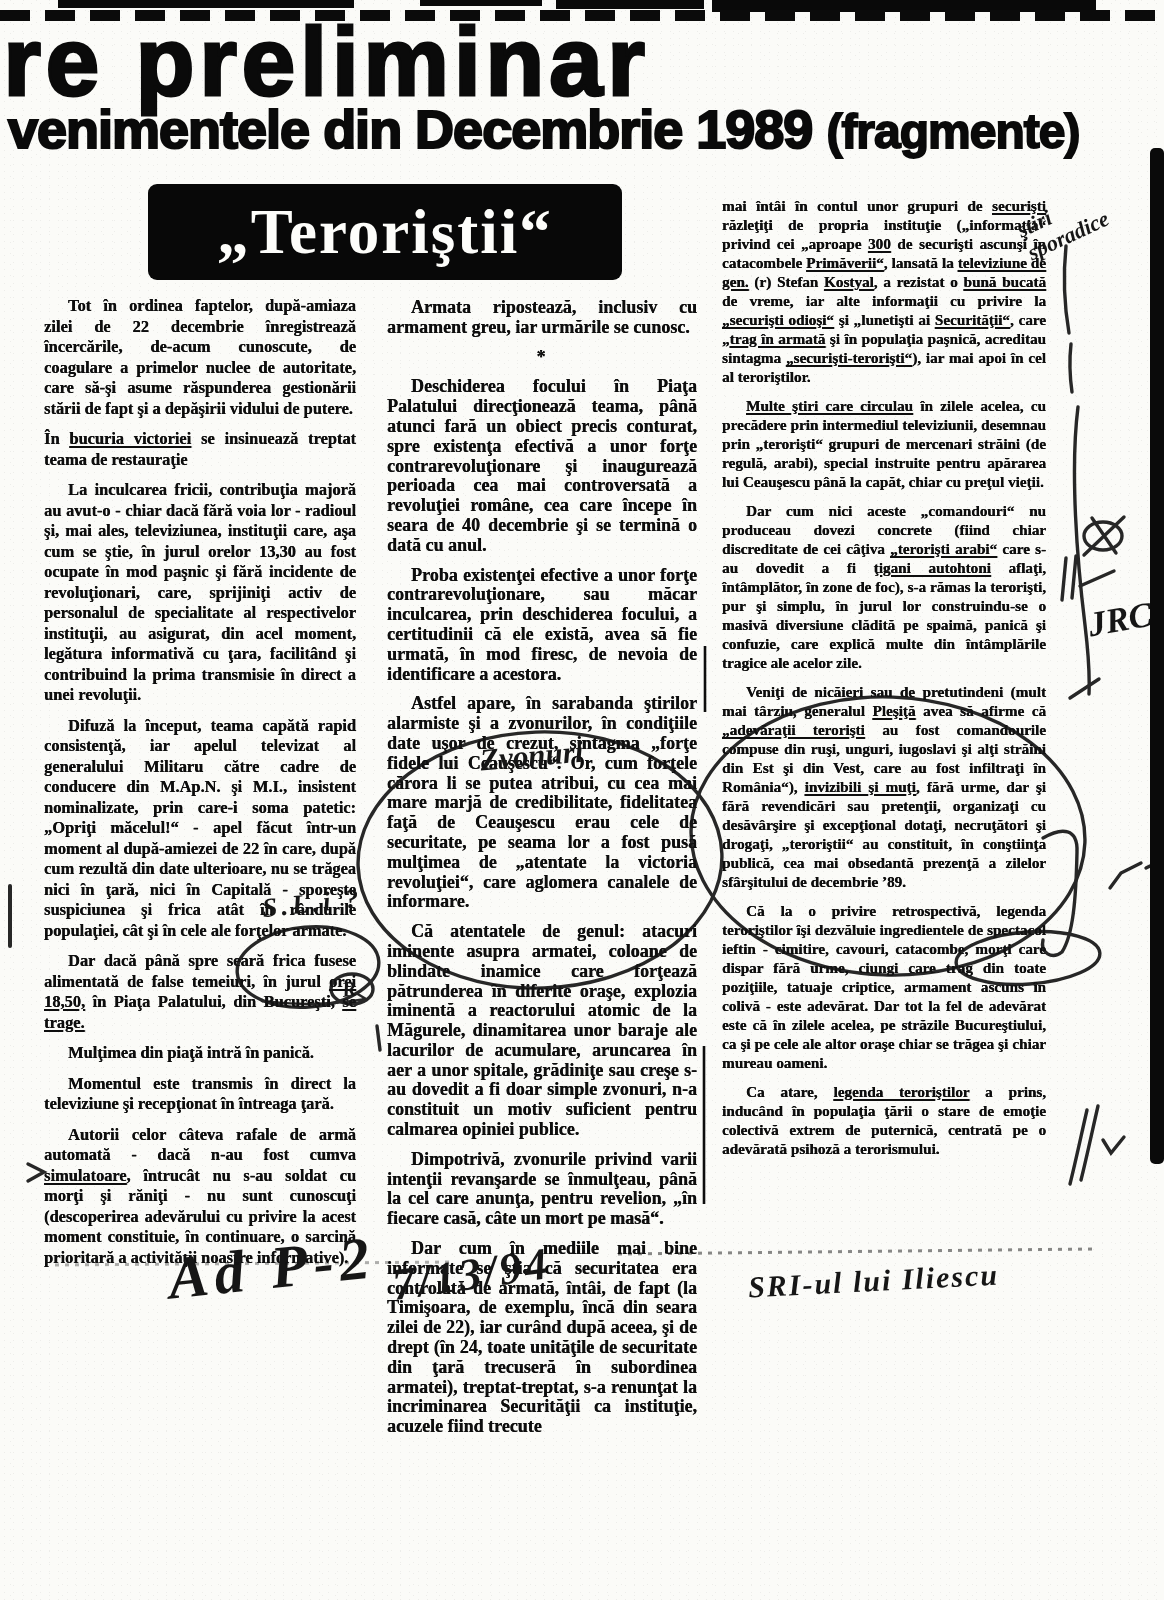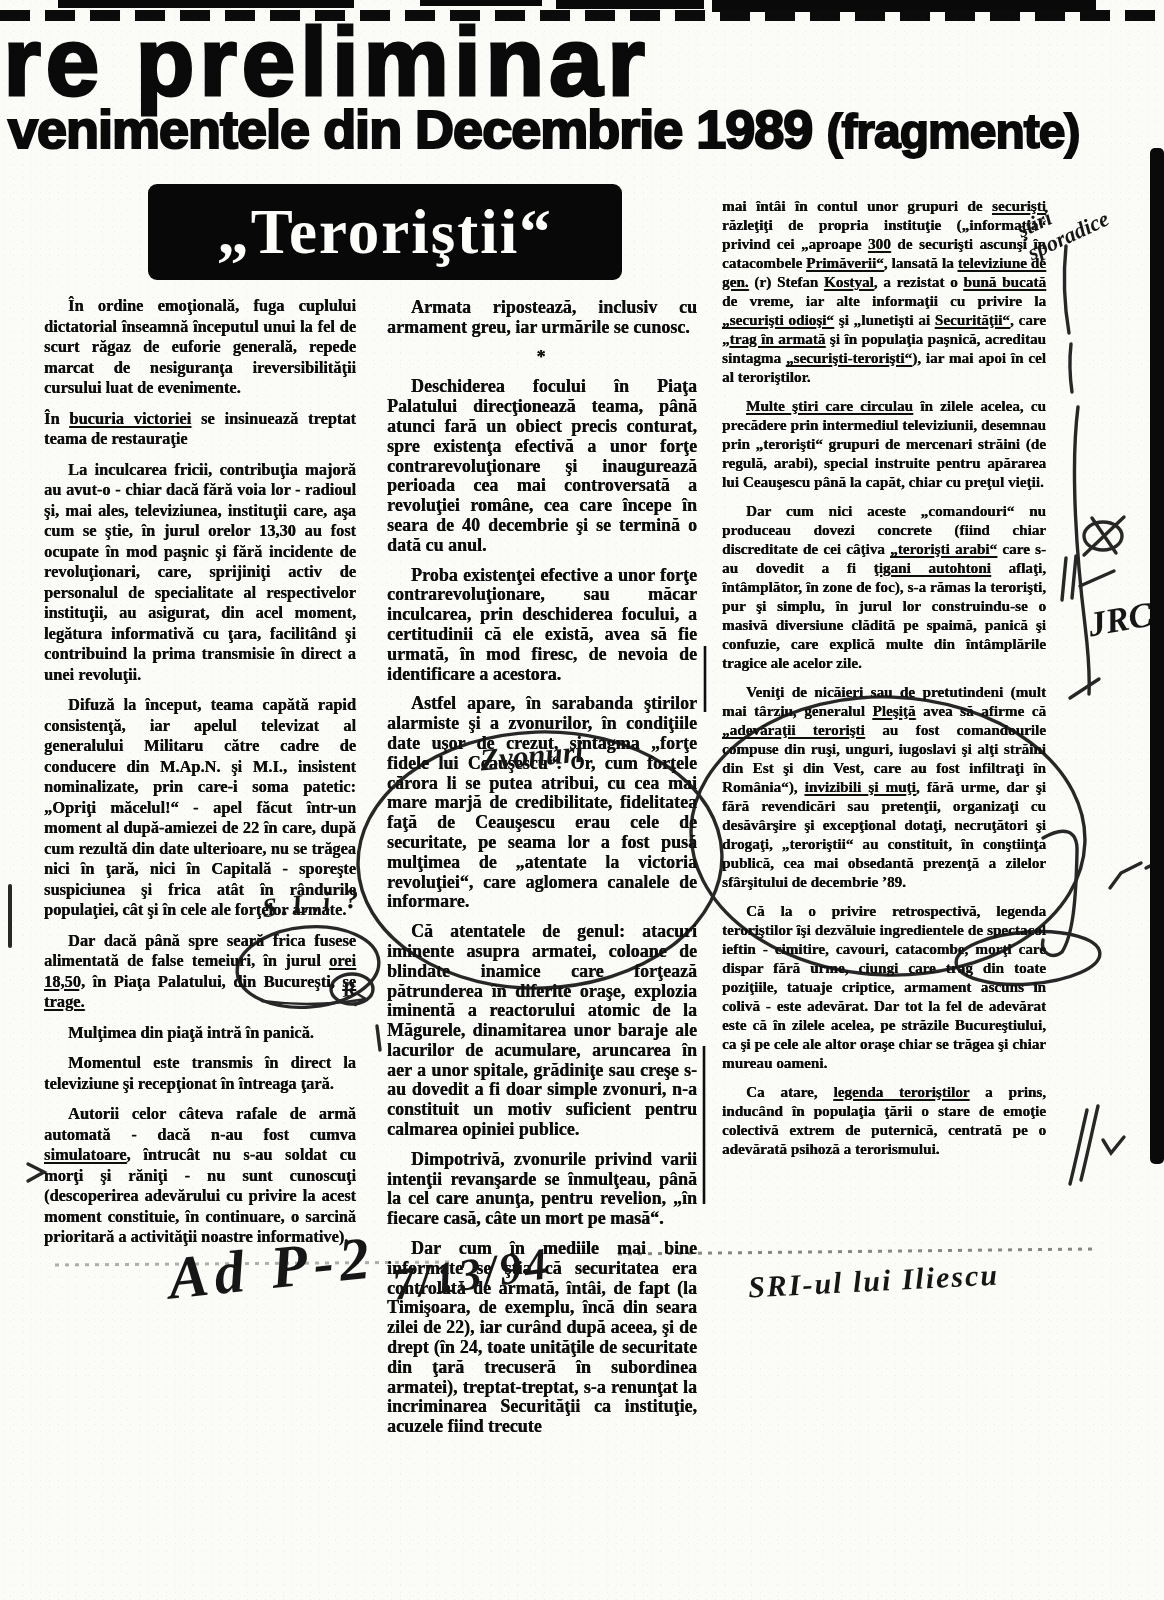--- a/index.html
+++ b/index.html
@@ -65,21 +65,21 @@
 <div class="dash-rule"></div>
 
 <div class="hl1">ere preliminar</div>
 <div class="hl2"><span>venimentele din Decembrie 1989</span><span class="frag">(fragmente)</span></div>
 
 <div class="badge">
   <span>„Teroriştii“</span>
 </div>
 
 <div class="col col-left">
-    <p class=""><span>În ordine emoţională, fuga cuplului dictatorial înseamnă începutul unui la fel de scurt răgaz de euforie generală, repede marcat de nesiguranţa ireversibilităţii cursului luat de evenimente.</span></p>
+    <p class=""><span>Tot în ordinea faptelor, după-amiaza zilei de 22 decembrie înregistrează încercările, de-acum cunoscute, de coagulare a primelor nuclee de autoritate, care să-şi asume răspunderea gestionării stării de fapt şi a depăşirii vidului de putere.</span></p>
     <p class="noindent"><span>În </span><span class="ul">bucuria victoriei</span><span> se insinuează treptat teama de restauraţie</span></p>
     <p class=""><span>La inculcarea fricii, contribuţia majoră au avut-o - chiar dacă fără voia lor - radioul şi, mai ales, televiziunea, instituţii care, aşa cum se ştie, în jurul orelor 13,30 au fost ocupate în mod paşnic şi fără incidente de revoluţionari, care, sprijiniţi activ de personalul de specialitate al respectivelor instituţii, au asigurat, din acel moment, legătura informativă cu ţara, facilitând şi contribuind la prima transmisie în direct a unei revoluţii.</span></p>
     <p class=""><span>Difuză la început, teama capătă rapid consistenţă, iar apelul televizat al generalului Militaru către cadre de conducere din M.Ap.N. şi M.I., insistent nominalizate, prin care-i soma patetic: „Opriţi măcelul!“ - apel făcut într-un moment al după-amiezei de 22 în care, după cum rezultă din date ulterioare, nu se trăgea nici în ţară, nici în Capitală - sporeşte suspiciunea şi frica atât în rândurile populaţiei, cât şi în cele ale forţelor armate.</span></p>
     <p class=""><span>Dar dacă până spre seară frica fusese alimentată de false temeiuri, în jurul </span><span class="ul">orei 18,50,</span><span> în Piaţa Palatului, din Bucureşti, </span><span class="ul">se trage.</span></p>
     <p class=""><span>Mulţimea din piaţă intră în panică.</span></p>
     <p class=""><span>Momentul este transmis în direct la televiziune şi recepţionat în întreaga ţară.</span></p>
     <p class=""><span>Autorii celor câteva rafale de armă automată - dacă n-au fost cumva </span><span class="ul">simulatoare</span><span>, întrucât nu s-au soldat cu morţi şi răniţi - nu sunt cunoscuţi (descoperirea adevărului cu privire la acest moment constituie, în continuare, o sarcină prioritară a activităţii noastre informative).</span></p>
   </div>
 <div class="col col-mid">
     <p class=""><span>Armata ripostează, inclusiv cu armament greu, iar urmările se cunosc.</span></p>

